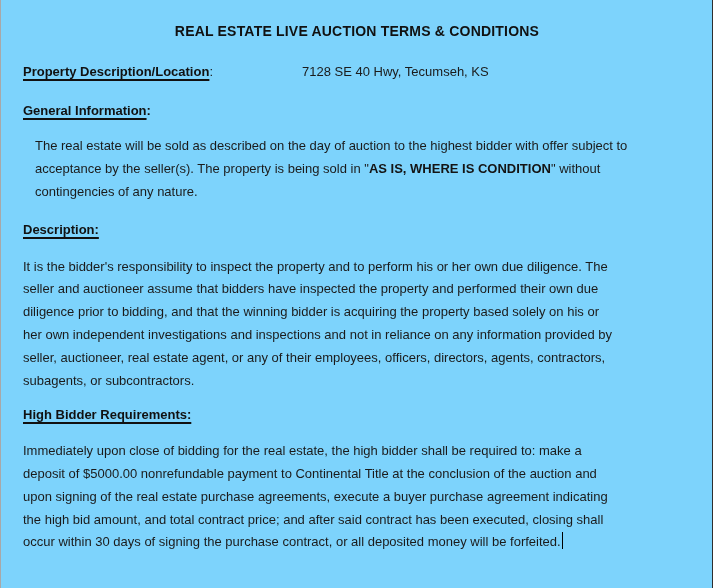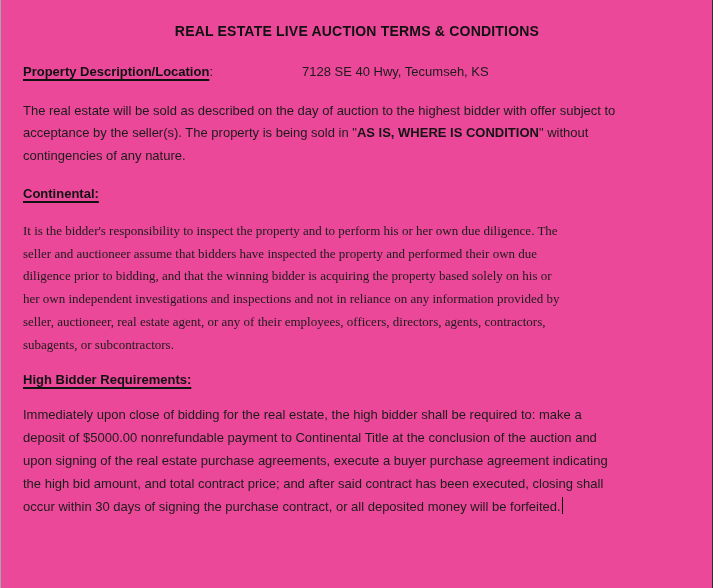--- a/index.html
+++ b/index.html
@@ -7,21 +7,21 @@
     padding: 0;
     width: 713px;
     height: 588px;
     background: #ffffff;
     overflow: hidden;
   }
   .page {
     box-sizing: border-box;
     width: 713px;
     height: 588px;
-    background: #ec4899;
+    background: #7dd3fc;
     border-left: 1px solid #a8a8a8;
     border-right: 1px solid #2f2f2f;
     padding: 20px 21px 0 22px;
     font-family: "Liberation Sans", "DejaVu Sans", sans-serif;
     font-size: 13px;
     line-height: 22.8px;
     color: #1b1b1b;
     -webkit-font-smoothing: antialiased;
   }
   .doc-title {
@@ -54,23 +54,23 @@
   .property-value {
     position: absolute;
     left: 263px;
     top: 0;
     font-weight: normal;
     color: #1b1b1b;
     margin-left: 16px;
   }
   .h-general   { margin-bottom: 13px; }
   .para        { margin: 0; white-space: pre-line; }
-  .para-1      { margin-bottom: 15px; }
+  .para-1      { margin-bottom: 15px; margin-left: 12px; }
   .h-inspect   { margin-bottom: 14px; }
-  .para-2      { margin-bottom: 12px; font-family: Liberation Serif, serif; }
+  .para-2      { margin-bottom: 12px; }
   .h-bidder    { margin-bottom: 13px; margin-top: 12px; }
   .para-3      { margin-bottom: 0; }
   .bold-inline { font-weight: bold; color: #141414; }
   .caret {
     display: inline-block;
     width: 1.5px;
     height: 17px;
     background: #000000;
     vertical-align: -3px;
     margin-left: 1px;
@@ -81,26 +81,27 @@
 
 <div class="page">
 
   <h1 class="doc-title">REAL ESTATE LIVE AUCTION TERMS &amp; CONDITIONS</h1>
 
   <div class="property-row">
     <span class="heading u">Property Description/Location</span><span class="colon">:</span>
     <span class="property-value">7128 SE 40 Hwy, Tecumseh, KS</span>
   </div>
 
+  <p class="heading h-general"><span class="u">General Information</span><span>:</span></p>
 
   <p class="para para-1"><span> The real estate will be sold as described on the day of auction to the highest bidder with offer subject to
 acceptance by the seller(s). The property is being sold in "</span><span class="bold-inline">AS IS, WHERE IS CONDITION</span><span>" without
 contingencies of any nature.</span></p>
 
-  <p class="heading h-inspect"><span class="u">Continental:</span></p>
+  <p class="heading h-inspect"><span class="u">Description:</span></p>
 
   <p class="para para-2">It is the bidder's responsibility to inspect the property and to perform his or her own due diligence. The
 seller and auctioneer assume that bidders have inspected the property and performed their own due
 diligence prior to bidding, and that the winning bidder is acquiring the property based solely on his or
 her own independent investigations and inspections and not in reliance on any information provided by
 seller, auctioneer, real estate agent, or any of their employees, officers, directors, agents, contractors,
 subagents, or subcontractors.</p>
 
   <p class="heading h-bidder"><span class="u">High Bidder Requirements:</span></p>
 

